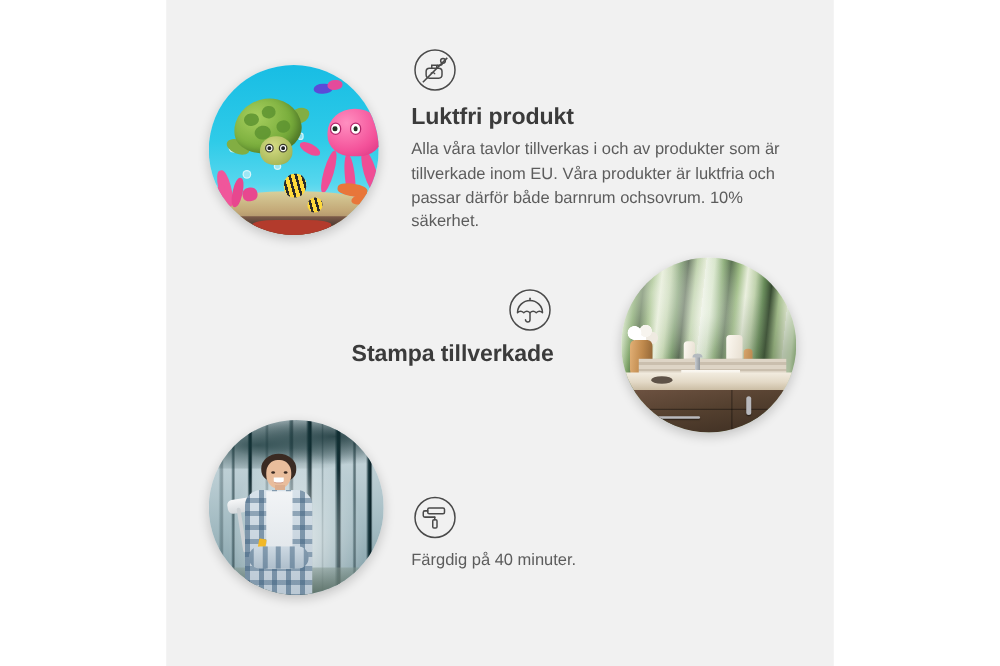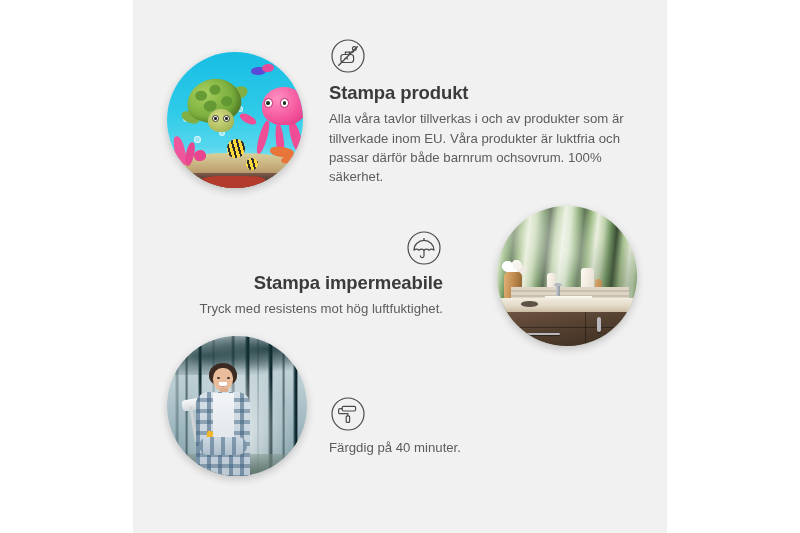--- a/index.html
+++ b/index.html
@@ -387,22 +387,22 @@
           <svg width="36" height="36" viewBox="0 0 36 36" fill="none">
             <circle cx="18" cy="18" r="16" stroke="#4a4a4a" stroke-width="1.2"></circle>
             <path d="M13.5 16.5h7.5c1.5 0 2.6 1.2 2.6 2.7v2.6c0 1.5-1.1 2.7-2.6 2.7h-7.5c-1.5 0-2.6-1.2-2.6-2.7v-2.6c0-1.5 1.1-2.7 2.6-2.7z" stroke="#4a4a4a" stroke-width="1.2"></path>
             <path d="M15.4 16.5v-2.3h4v2.3" stroke="#4a4a4a" stroke-width="1.2"></path>
             <path d="M19.6 14.2h2.3c1.1 0 2-.9 2-2v-.6" stroke="#4a4a4a" stroke-width="1.2"></path>
             <circle cx="24.4" cy="10.6" r="1.9" stroke="#4a4a4a" stroke-width="1.2"></circle>
             <path d="M15 20.4c.9-.6 2.2-.4 2.8.6" stroke="#4a4a4a" stroke-width="1.1" stroke-linecap="round"></path>
             <path d="M8.3 27.8L27.8 8.3" stroke="#4a4a4a" stroke-width="1.3"></path>
           </svg>
         </span>
-        <h2 class="title">Stampa produkt</h2>
-        <p class="desc">Alla våra tavlor tillverkas i och av produkter som är tillverkade inom EU. Våra produkter är luktfria och passar därför både barnrum ochsovrum. 100% säkerhet.</p>
+        <h2 class="title">Luktfri produkt</h2>
+        <p class="desc">Alla våra tavlor tillverkas i och av produkter som är tillverkade inom EU. Våra produkter är luktfria och passar därför både barnrum ochsovrum. 10% säkerhet.</p>
       </div>
     </div>
 
     <div class="feature">
 
       <div class="circle" id="block2-circle">
         <div class="scene">
           <div class="bt-wall"></div>
           <div class="bt-wall-mask"></div>
 
@@ -430,22 +430,21 @@
 
       <div class="textblock" id="block2-text">
         <span class="icon-wrap">
           <svg width="36" height="36" viewBox="0 0 36 36" fill="none">
             <circle cx="18" cy="18" r="16" stroke="#4a4a4a" stroke-width="1.2"></circle>
             <path d="M8 20.2c0-5.4 4.5-9.8 10-9.8s10 4.4 10 9.8c-1.7-1.6-3.3-1.6-5 0-1.7-1.6-3.3-1.6-5 0-1.7-1.6-3.3-1.6-5 0-1.7-1.6-3.3-1.6-5 0z" stroke="#4a4a4a" stroke-width="1.2" stroke-linejoin="round"></path>
             <path d="M18 20.2v5.6c0 1-.8 1.8-1.8 1.8s-1.8-.8-1.8-1.8" stroke="#4a4a4a" stroke-width="1.2" stroke-linecap="round"></path>
             <path d="M18 10.4V8.6" stroke="#4a4a4a" stroke-width="1.2" stroke-linecap="round"></path>
           </svg>
         </span>
-        <h2 class="title">Stampa impermeabile</h2>
-        <p class="desc">Tryck med resistens mot hög luftfuktighet.</p>
+        <h2 class="title">Stampa tillverkade</h2>
       </div>
     </div>
 
     <div class="feature">
 
       <div class="circle" id="block3-circle">
         <div class="scene">
           <div class="fr-sky"></div>
 
           <div class="trunk far" style="left:6%;width:2.4%;"></div>

